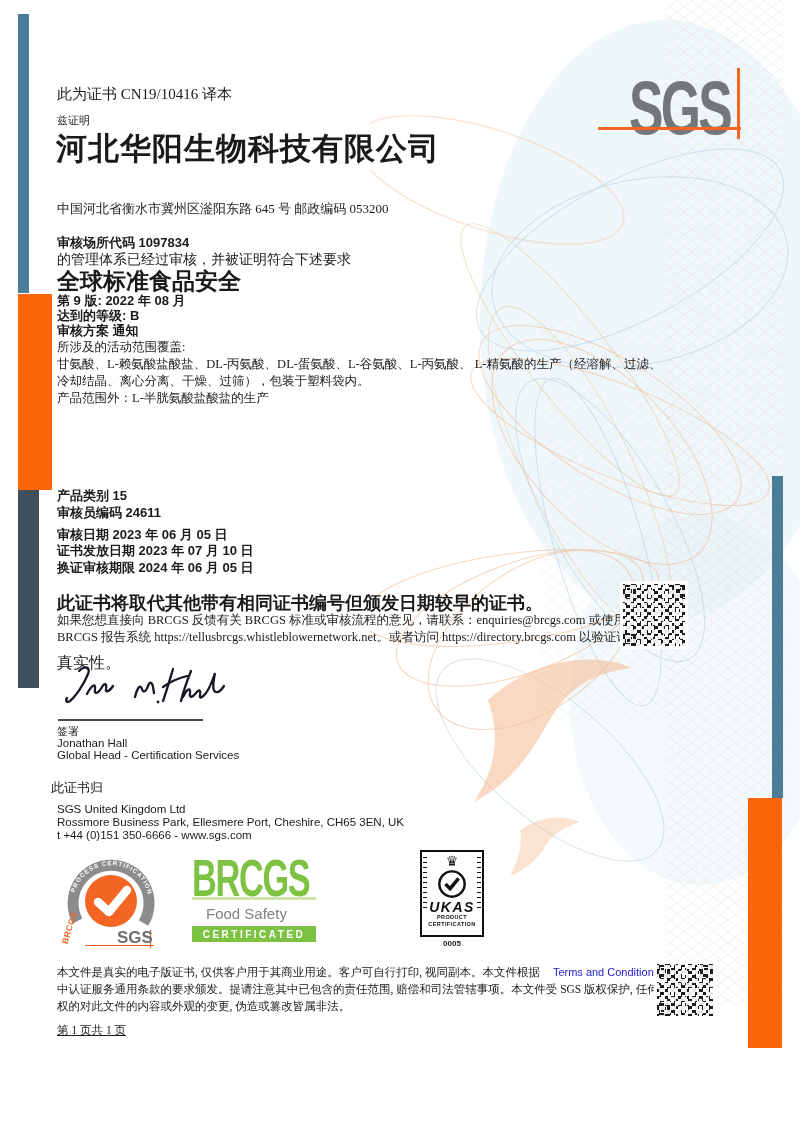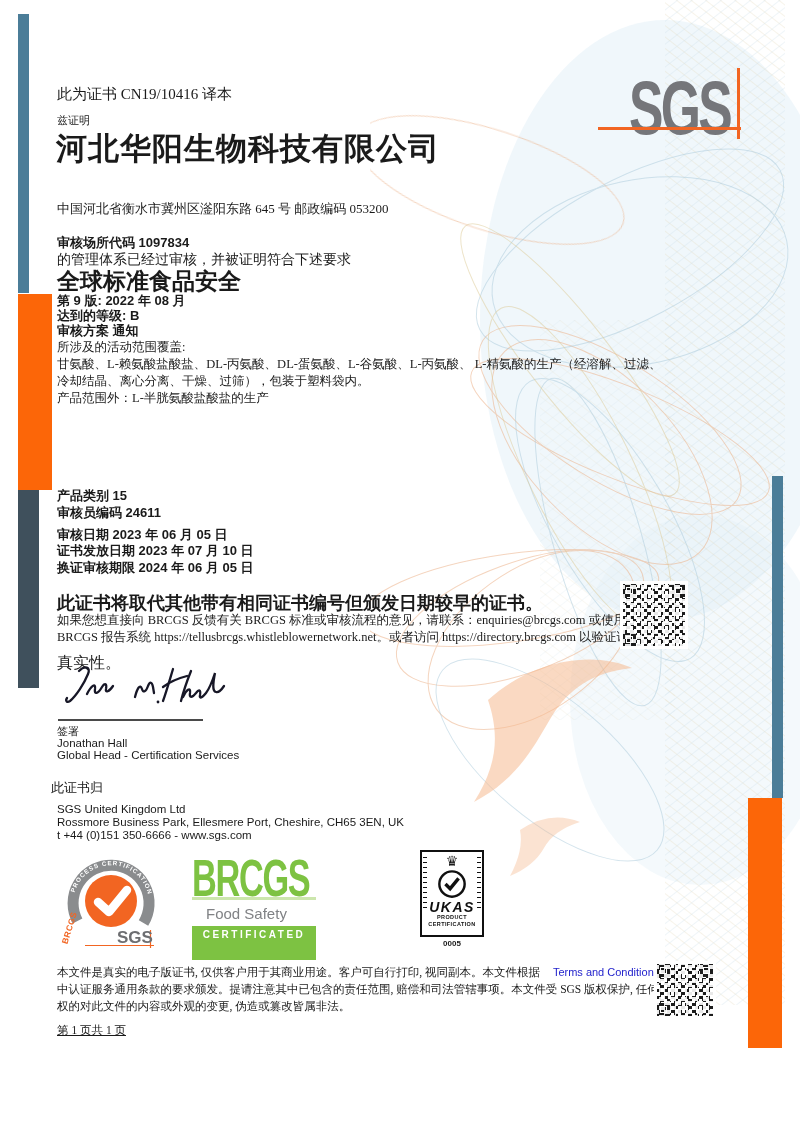--- a/index.html
+++ b/index.html
@@ -28,21 +28,21 @@
      background:repeating-conic-gradient(rgba(255,255,255,.9) 0% 25%, rgba(28,28,28,.85) 0% 50%) 2px 1px/11px 9px;
      mix-blend-mode:lighten;}
   .finder{position:absolute;width:13px;height:13px;border:3px solid #1c1c1c;background:#fff;box-sizing:border-box;}
   .finder::after{content:"";position:absolute;inset:1px;background:#1c1c1c;}
   
   .sig-line{position:absolute;left:58px;top:719px;width:145px;height:2px;background:#4a4a4a;}
   
   .brcgs-brand{font-size:52px;line-height:1;font-weight:800;letter-spacing:-2px;color:#7dc242;
                transform:scaleX(0.66);transform-origin:left top;}
   .brcgs-div{position:absolute;left:192px;top:897px;width:124px;height:3px;background:#cce6ad;}
-  .brcgs-badge{position:absolute;left:192px;top:926px;width:124px;height:34px;background:#7dc242;
+  .brcgs-badge{position:absolute;left:192px;top:926px;width:124px;height:16px;background:#7dc242;
                color:#fff;font-size:10px;font-weight:bold;letter-spacing:2.5px;text-align:center;line-height:18px;}
   
   .ukas-box{position:absolute;left:420px;top:850px;width:64px;height:87px;border:2.5px solid #101010;
             box-sizing:border-box;display:flex;flex-direction:column;align-items:center;background:#fff;}
   .ukas-ticks{position:absolute;top:5px;width:4px;height:52px;
       background:repeating-linear-gradient(to bottom,#101010 0 1px,transparent 1px 5px);}
   .ukas-brand{font-size:14px;font-weight:800;letter-spacing:1.5px;color:#101010;line-height:1;margin-top:1px;font-style:italic;}
   .ukas-small{font-size:5.5px;font-weight:bold;color:#101010;line-height:1.2;letter-spacing:.4px;}
   .ukas-num{position:absolute;left:420px;top:939px;width:64px;text-align:center;font-size:8px;font-weight:bold;}
   .link-blue{color:#2323cc;}

